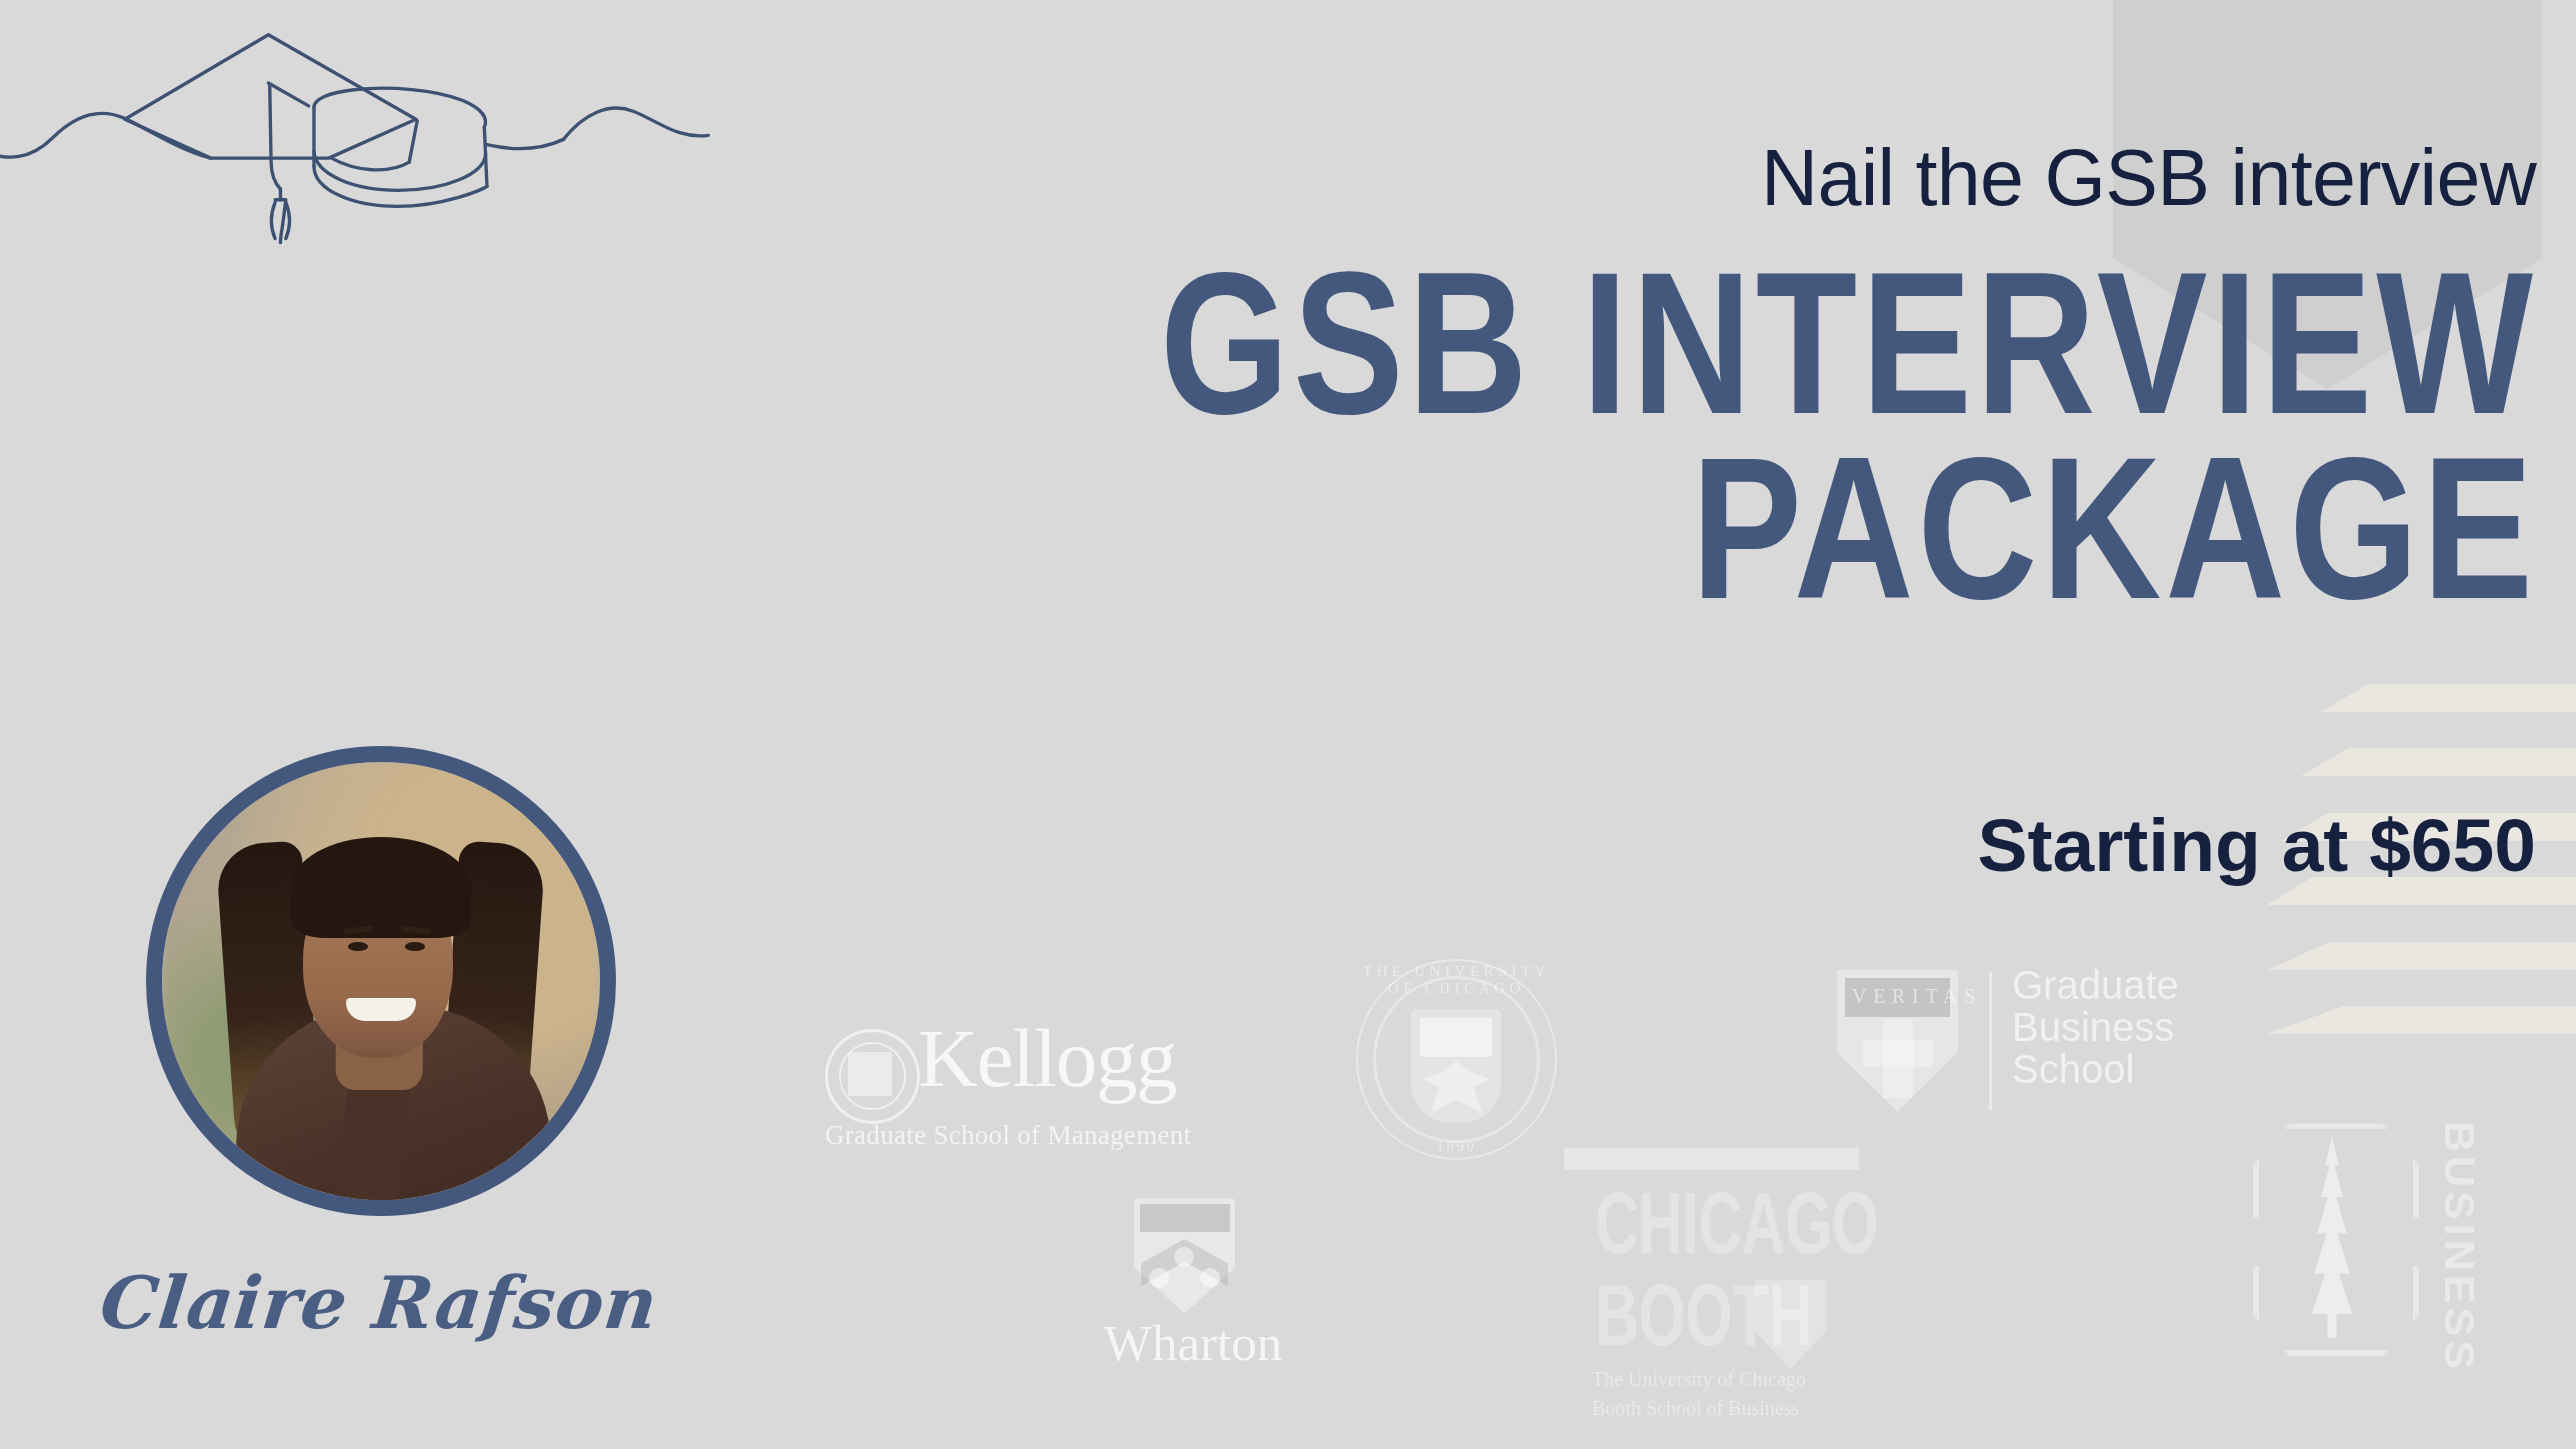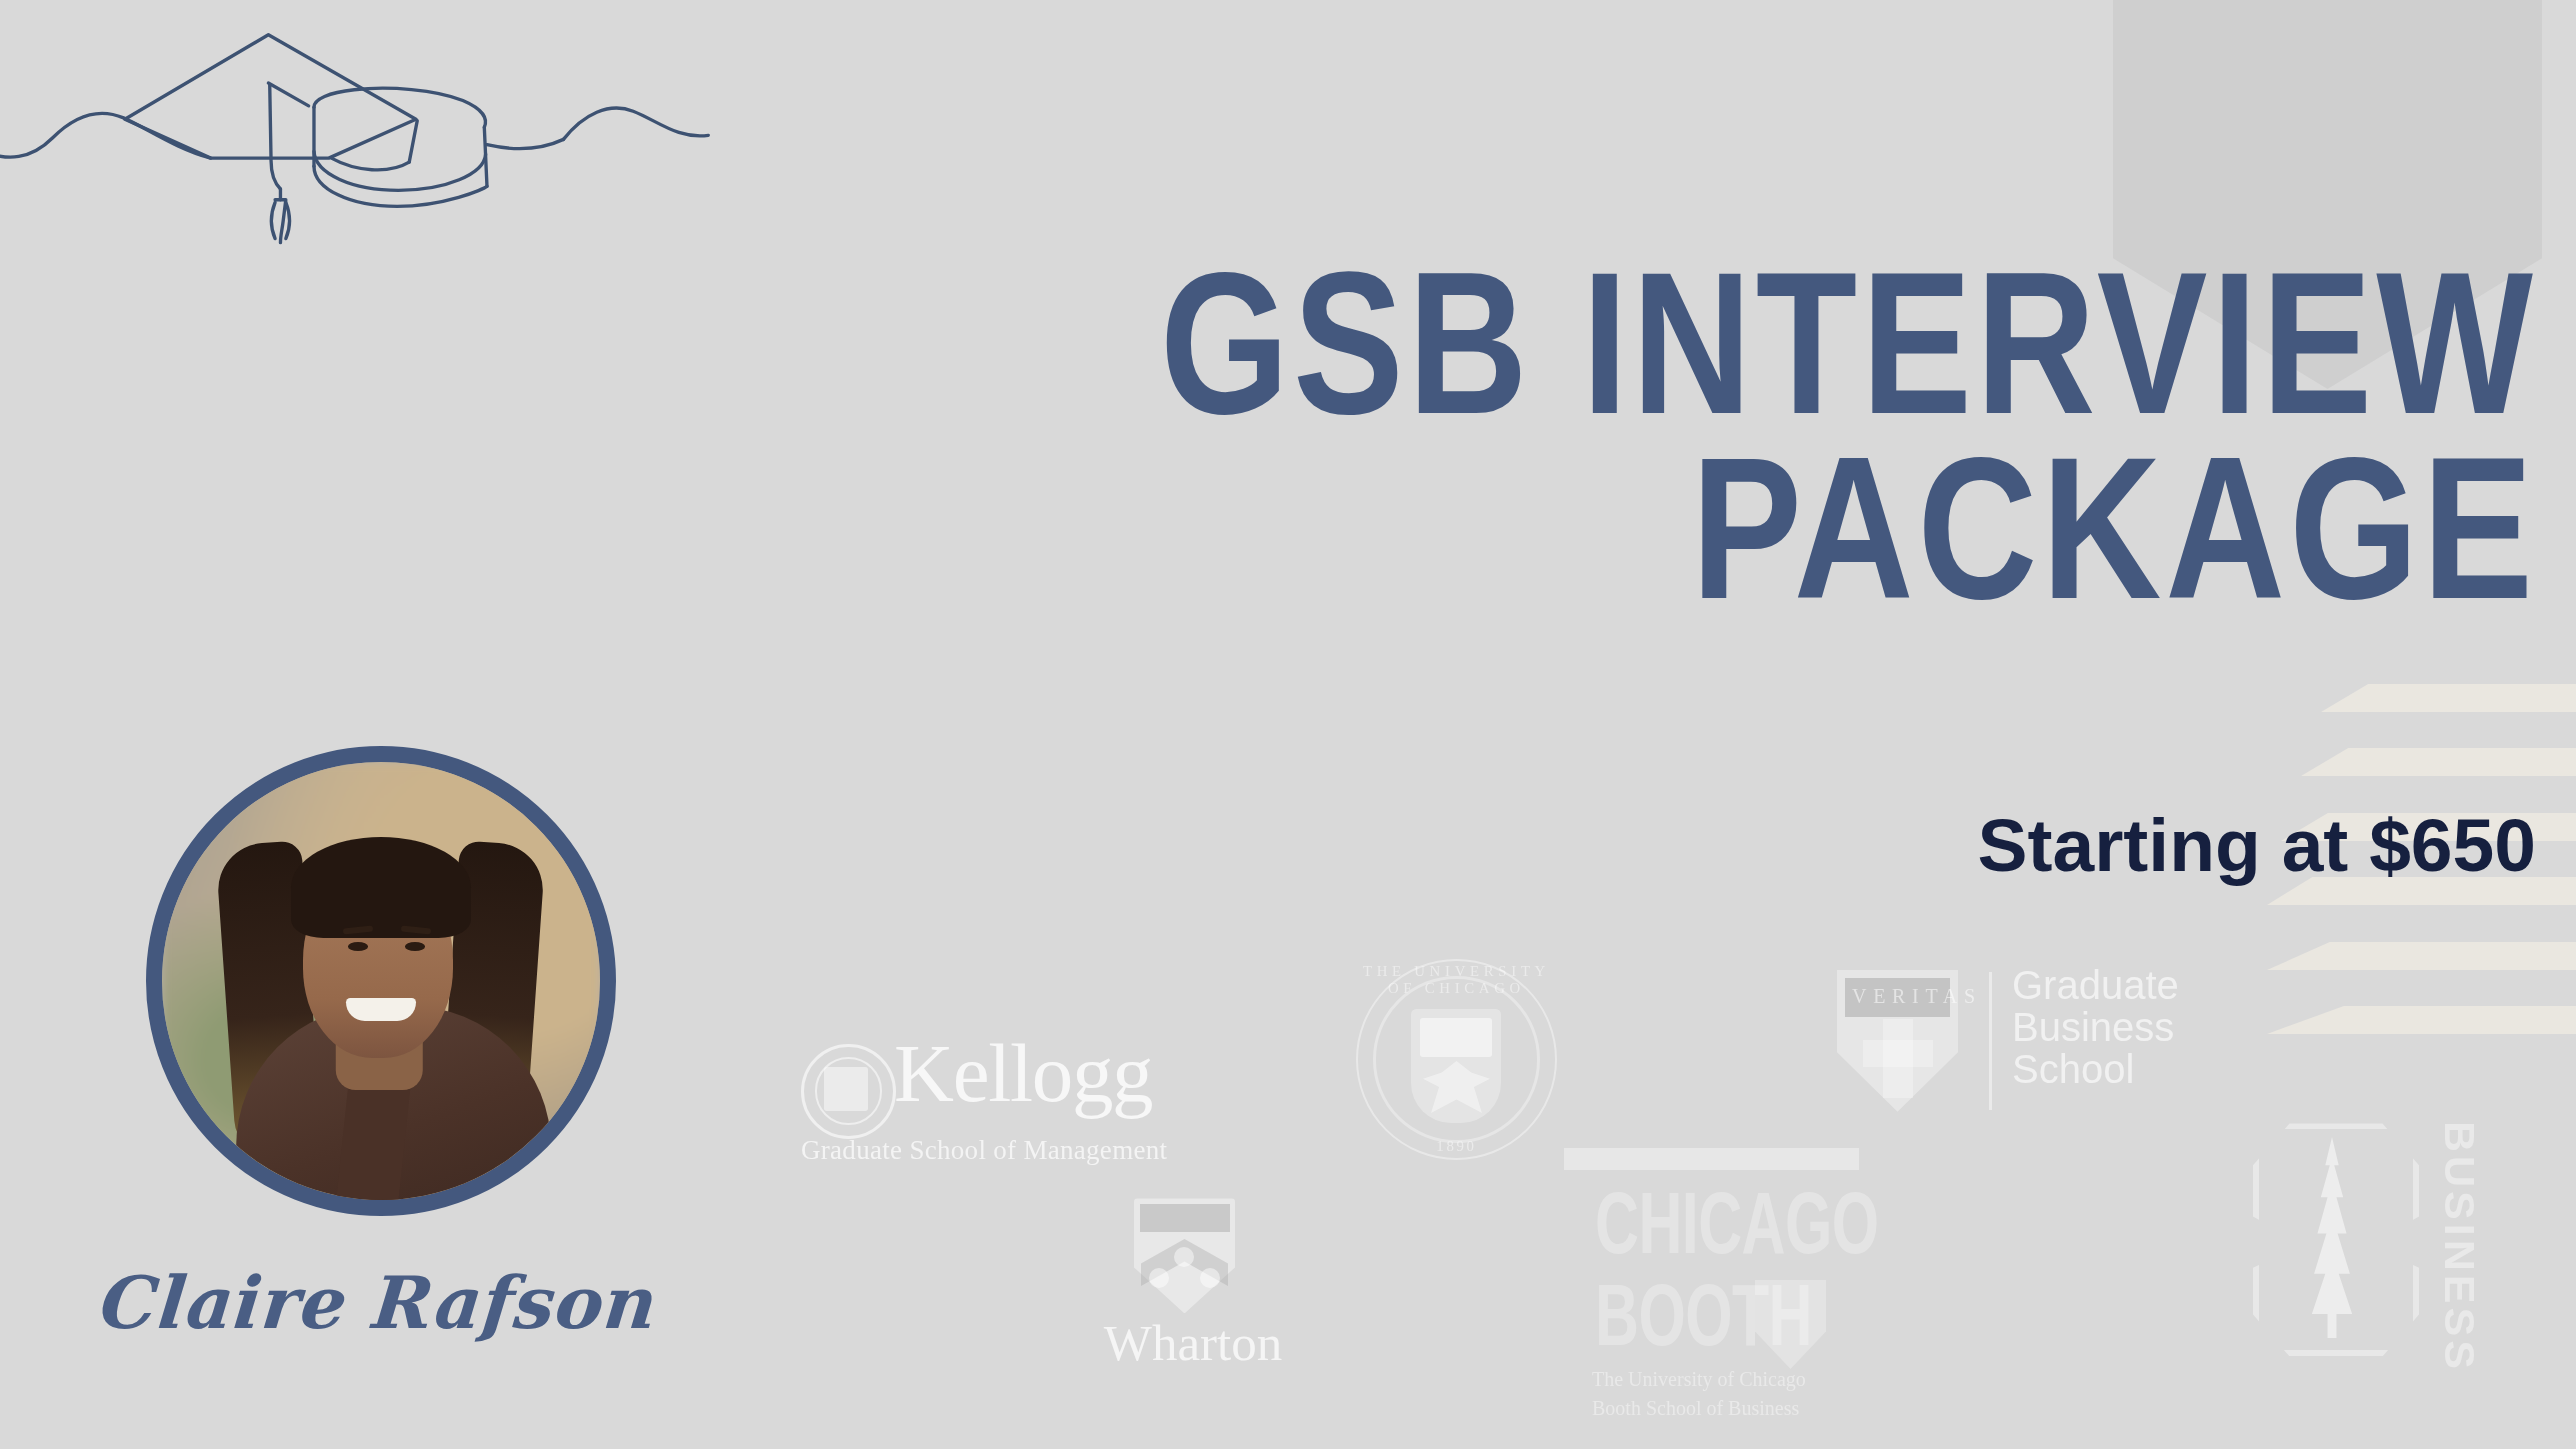--- a/index.html
+++ b/index.html
@@ -101,21 +101,21 @@
     font-family:"DejaVu Serif",serif;
     font-style:italic;font-weight:700;
     font-size:72px;color:#4a5e84;letter-spacing:0.7px;
     transform:skewX(-6deg);
   }
 
   
   .logo{position:absolute;}
 
   
-  .kellogg{left:801px;top:1014px;width:376px;height:141px;margin-top:15px;}
+  .kellogg{left:825px;top:1014px;width:376px;height:141px;}
   .k-seal{position:absolute;left:0;top:14.8px;width:89px;height:89px;
     border-radius:50%;border:3.4px solid rgba(255,255,255,.60);}
   .k-seal:after{content:"";position:absolute;left:10.7px;top:10.7px;right:10.7px;bottom:10.7px;
     border-radius:50%;border:2px solid rgba(255,255,255,.55);}
   .k-seal-in{position:absolute;left:20px;top:20px;width:44px;height:44px;
     border-radius:2.7px;background:rgba(255,255,255,.48);}
   .k-word{position:absolute;left:93px;top:2.7px;
     font-family:"Liberation Serif",serif;font-size:83px;line-height:1;
     color:rgba(255,255,255,.78);letter-spacing:-1.3px;}
   .k-sub{position:absolute;left:0px;top:106px;
@@ -244,20 +244,21 @@
         <path d="M498 130 C498 118 520 108 558 104 C610 98 680 104 720 120 C748 132 758 146 752 160"></path>
         <path d="M498 130 L498 218"></path>
         <path d="M752 160 L756 248"></path>
         <path d="M498 218 C498 252 552 278 622 278 C692 278 752 252 756 248"></path>
         <path d="M498 196 C500 230 556 254 624 254 C694 254 752 230 754 200"></path>
         <path d="M756 186 C800 196 840 192 870 178"></path>
       </g>
     </svg>
   </div>
 
+  <div class="kicker">Nail the GSB interview</div>
 
   <div class="bigtitle">
     <span class="l1">GSB INTERVIEW</span>
     <span class="l2">PACKAGE</span>
   </div>
 
   <div class="price">Starting at $650</div>
 
   <div class="portrait">
     <div class="ph-bg"></div>

